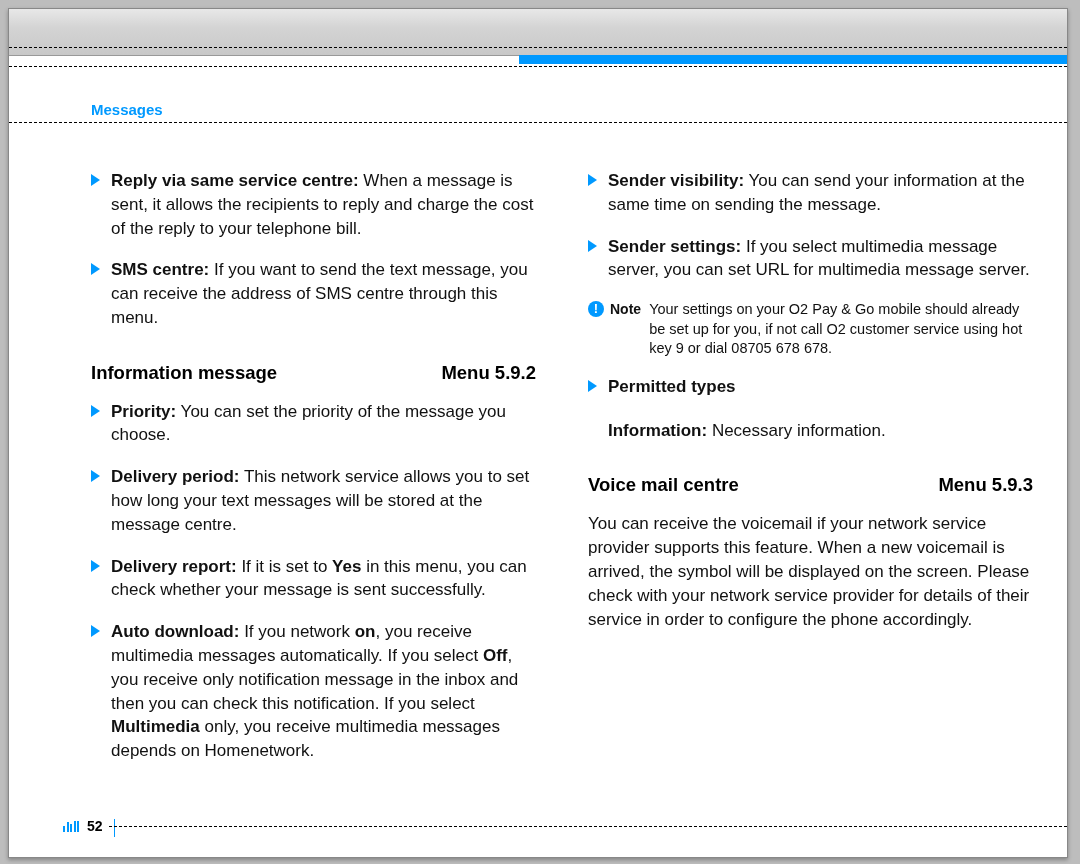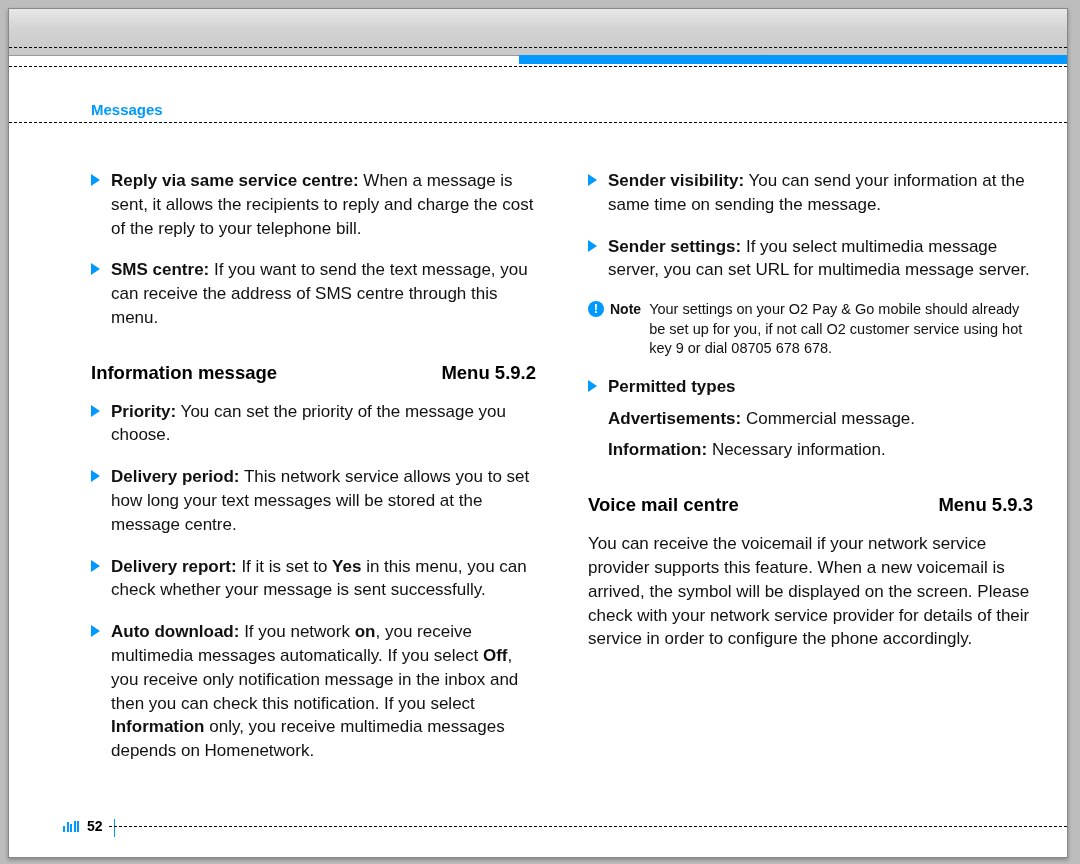--- a/index.html
+++ b/index.html
@@ -208,43 +208,40 @@
       <div class="bullet-item">
         <b>Priority:</b><span> You can set the priority of the message you choose.</span>
       </div>
       <div class="bullet-item">
         <b>Delivery period:</b><span> This network service allows you to set how long your text messages will be stored at the message centre.</span>
       </div>
       <div class="bullet-item">
         <b>Delivery report:</b><span> If it is set to </span><b>Yes</b><span> in this menu, you can check whether your message is sent successfully.</span>
       </div>
       <div class="bullet-item">
-        <b>Auto download:</b><span> If you network </span><b>on</b><span>, you receive multimedia messages automatically. If you select </span><b>Off</b><span>, you receive only notification message in the inbox and then you can check this notification. If you select </span><b>Information</b><span> only, you receive multimedia messages depends on Homenetwork.</span>
+        <b>Auto download:</b><span> If you network </span><b>on</b><span>, you receive multimedia messages automatically. If you select </span><b>Off</b><span>, you receive only notification message in the inbox and then you can check this notification. If you select </span><b>Multimedia</b><span> only, you receive multimedia messages depends on Homenetwork.</span>
       </div>
     </div>
 
     <div class="col">
       <div class="bullet-item">
         <b>Sender visibility:</b><span> You can send your information at the same time on sending the message.</span>
       </div>
       <div class="bullet-item">
         <b>Sender settings:</b><span> If you select multimedia message server, you can set URL for multimedia message server.</span>
       </div>
 
       <div class="note-row">
         <span class="note-icon">!</span>
         <span class="note-label">Note</span>
         <span class="note-text">Your settings on your O2 Pay &amp; Go mobile should already be set up for you, if not call O2 customer service using hot key 9 or dial 08705 678 678.</span>
       </div>
 
-      <div class="bullet-item" style="margin-bottom:8px;">
+      <div class="bullet-item" style="margin-bottom:20px;">
         <b>Permitted types</b>
-      </div>
-      <div class="permitted-item">
-        <b>Advertisements:</b><span> Commercial message.</span>
       </div>
       <div class="permitted-item" style="margin-bottom:18px;">
         <b>Information:</b><span> Necessary information.</span>
       </div>
 
       <div class="section-head">
         <span>Voice mail centre</span>
         <span>Menu 5.9.3</span>
       </div>
       <div>You can receive the voicemail if your network service provider supports this feature. When a new voicemail is arrived, the symbol will be displayed on the screen. Please check with your network service provider for details of their service in order to configure the phone accordingly.</div>

